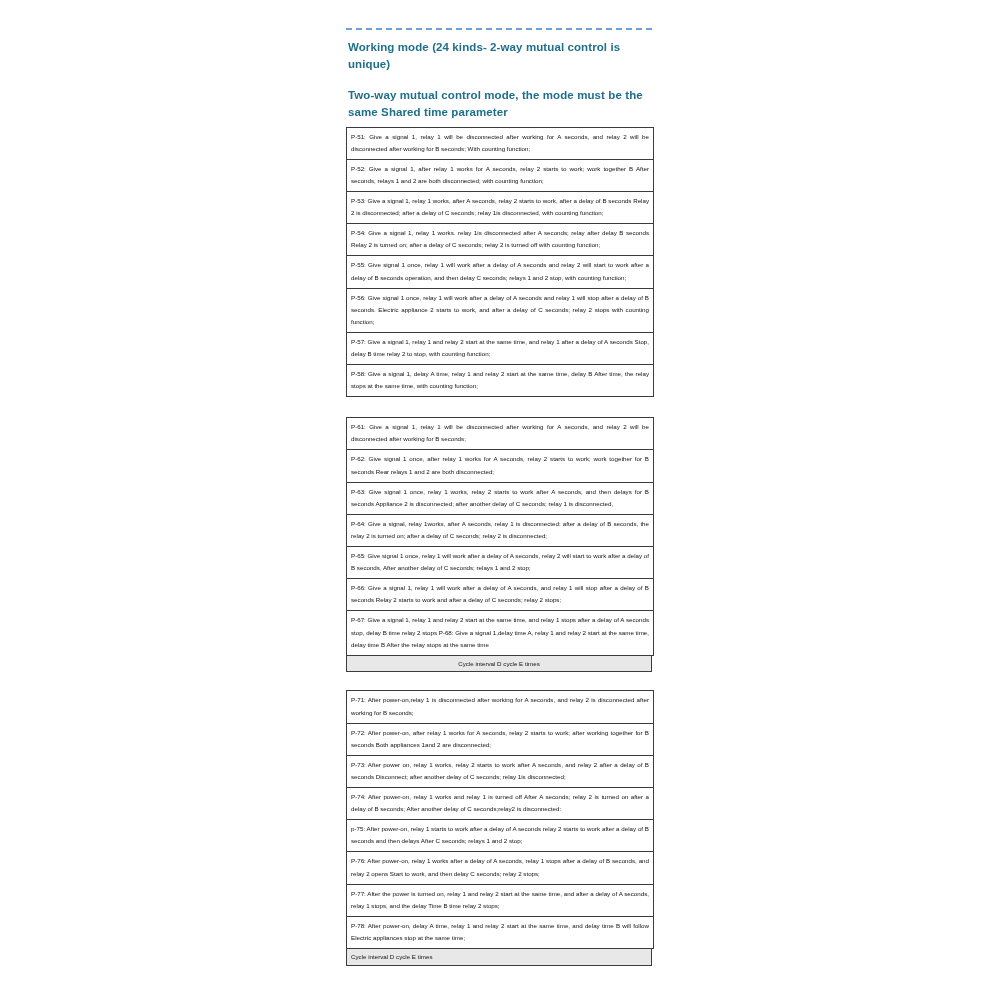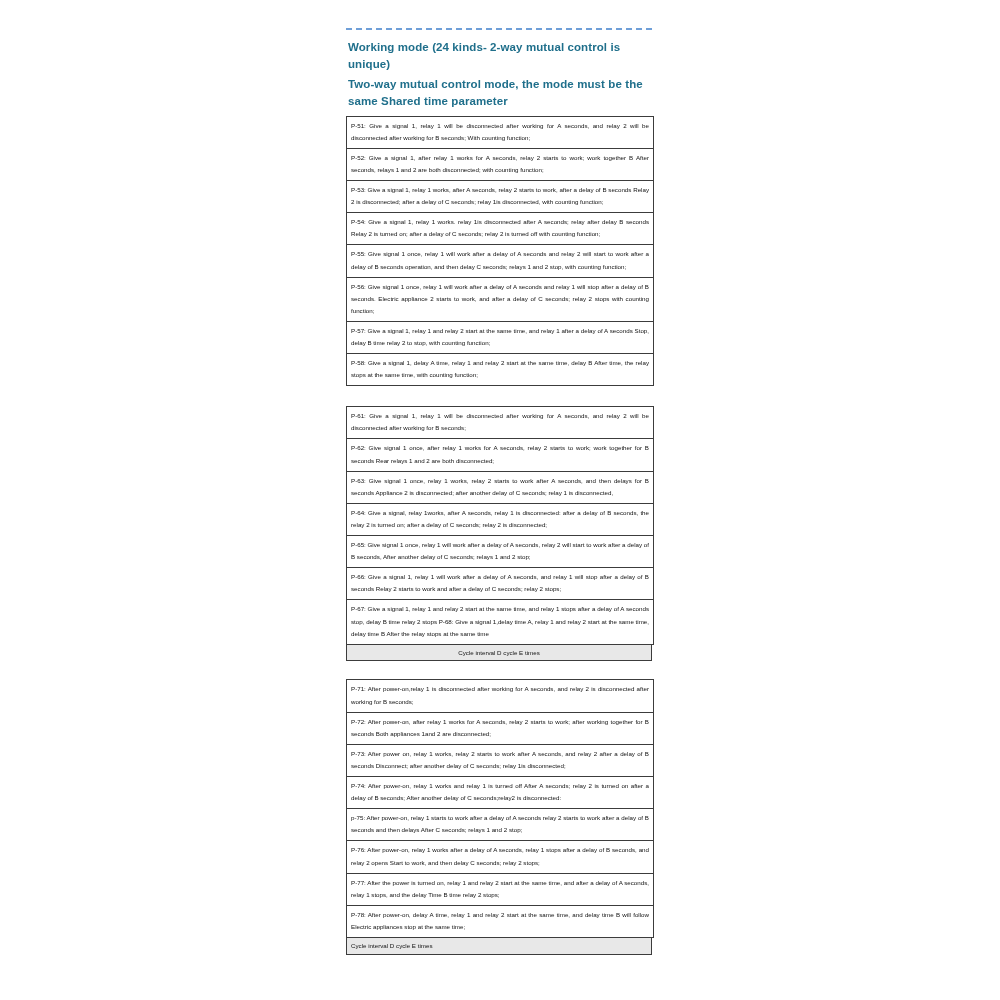--- a/index.html
+++ b/index.html
@@ -31,21 +31,21 @@
   }
   .heading {
     color: #1f6f8b;
     font-size: 11.5px;
     font-weight: bold;
     line-height: 1.45;
     letter-spacing: 0.1px;
     margin: 0 0 2px 2px;
   }
   .heading.second {
-    margin-top: 4px;
+    margin-top: 15px;
   }
   .tbl {
     width: 100%;
     border: 1px solid #3c3c3c;
     border-collapse: collapse;
     background: #fff;
     margin-top: 6px;
   }
   .tbl .row {
     border-bottom: 1px solid #3c3c3c;

